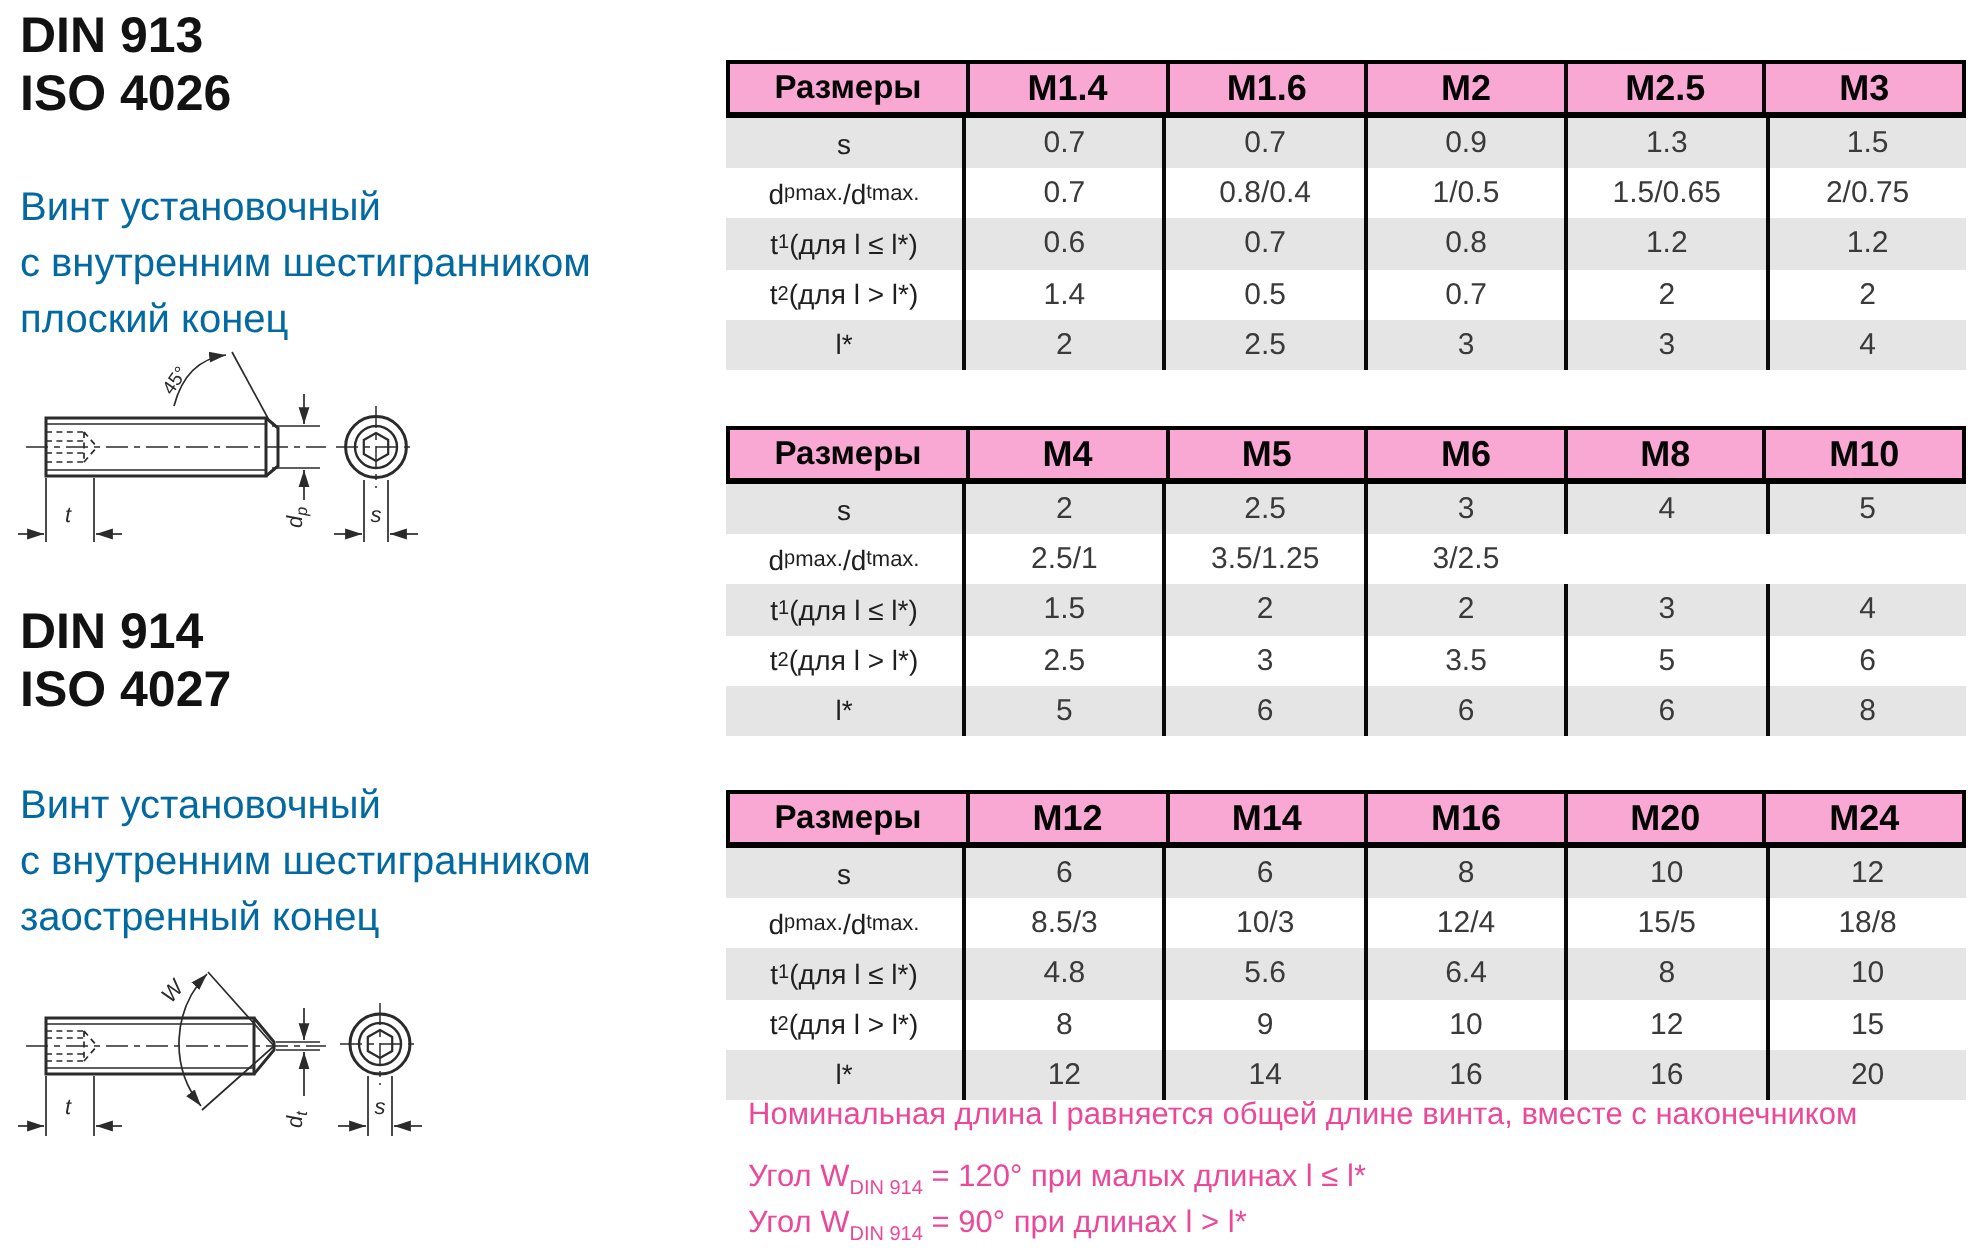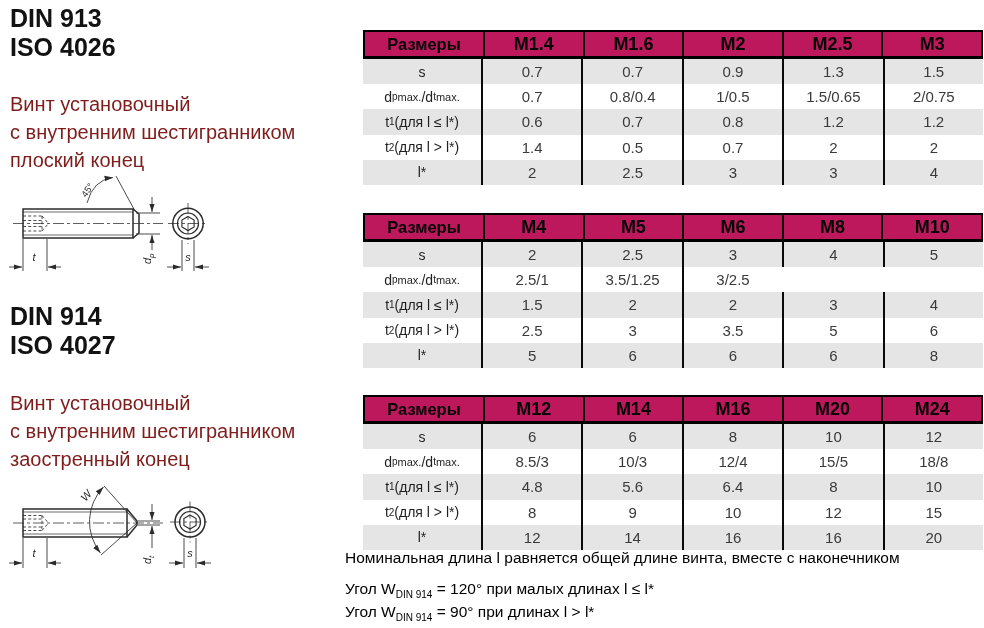--- a/index.html
+++ b/index.html
@@ -2,40 +2,40 @@
 <html><head>
 <meta charset="utf-8">
 <style>
   html,body { margin:0; padding:0; background:#ffffff; }
   #canvas {
     position:relative; width:984px; height:628px; background:#ffffff;
     font-family:"Liberation Sans", sans-serif; overflow:hidden; color:#1a1a1a;
   }
   .abs { position:absolute; }
   .std-heading { font-weight:700; font-size:25px; line-height:29px; color:#121212; }
-  .desc { font-size:20px; line-height:28px; color:#7f1d1d; }
+  .desc { font-size:20px; line-height:28px; color:#0369a1; }
 
   .dtable { position:absolute; left:363px; width:620px; }
   .trow { display:grid; grid-template-columns:118px repeat(5,1fr); height:25.2px; }
   .trow.thead {
-    height:29px; background:#be185d; box-sizing:border-box;
+    height:29px; background:#f9a8d4; box-sizing:border-box;
     border-top:2px solid #000; border-bottom:3px solid #000;
     border-left:2px solid #000; border-right:2px solid #000;
   }
   .trow.alt { background:#e5e5e5; }
   .tcell { display:flex; align-items:center; justify-content:center; overflow:hidden; white-space:nowrap; }
   .mcol { border-left:2px solid #0a0a0a; }
   .thead .tcell { font-weight:700; color:#050505; font-size:16.5px; }
   .thead .mcol { font-size:18px; }
   .labcell { font-size:14px; color:#1f1f1f; }
   .labcell sub { font-size:10px; }
   .labcell small { font-size:11px; }
   .vcell { font-size:15px; color:#3a3a3a; }
 
-  .footnote { position:absolute; left:345px; font-size:15.5px; color:#000000;text-align:right; }
+  .footnote { position:absolute; left:374px; font-size:15.5px; color:#ec4899;text-align:right; }
   .footnote sub { font-size:10px; }
 
   svg { overflow:visible; }
   .oline { stroke:#2b2b2b; fill:none; stroke-width:1.5; }
   .tline { stroke:#2b2b2b; fill:none; stroke-width:0.7; }
   .dline { stroke:#2b2b2b; fill:none; stroke-width:0.85; }
   .dashl { stroke:#2b2b2b; fill:none; stroke-width:0.85; stroke-dasharray:3 2.2; }
   .cline { stroke:#2b2b2b; fill:none; stroke-width:0.75; stroke-dasharray:11 3 3 3; }
   .dimtext { font-size:11px; font-style:italic; fill:#2b2b2b; font-family:"Liberation Sans",sans-serif; }
   .angtext { font-size:9.5px; fill:#2b2b2b; font-family:"Liberation Sans",sans-serif; }

